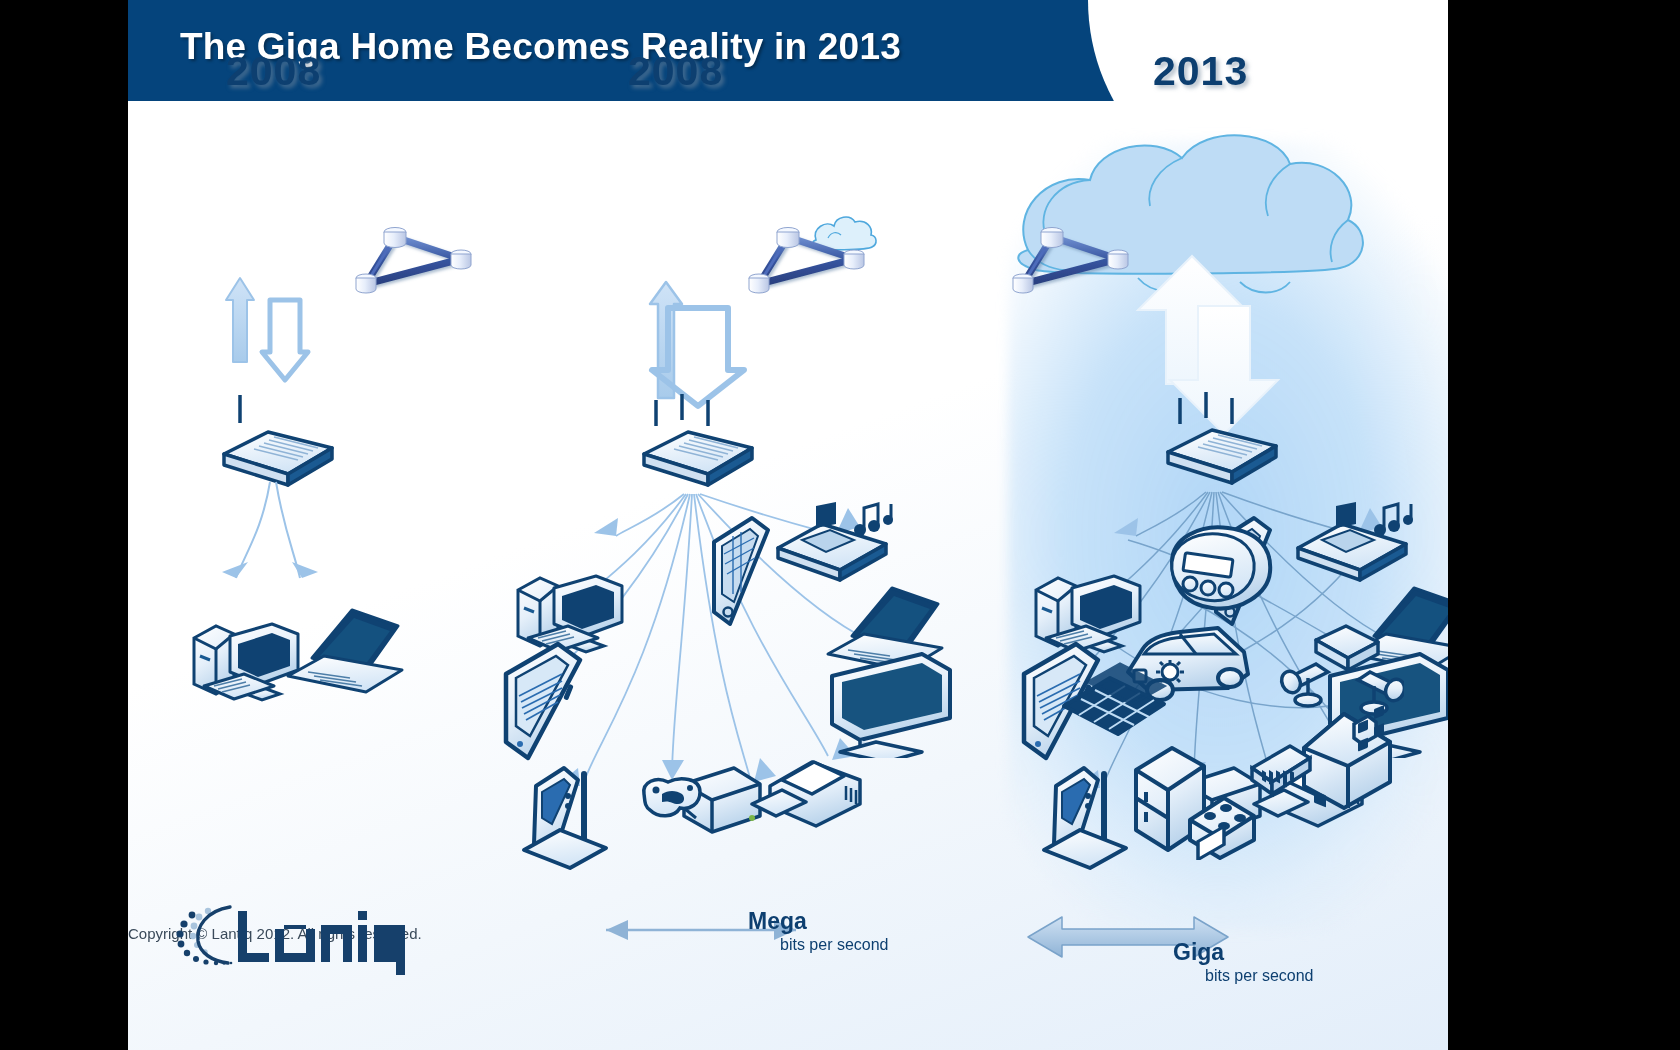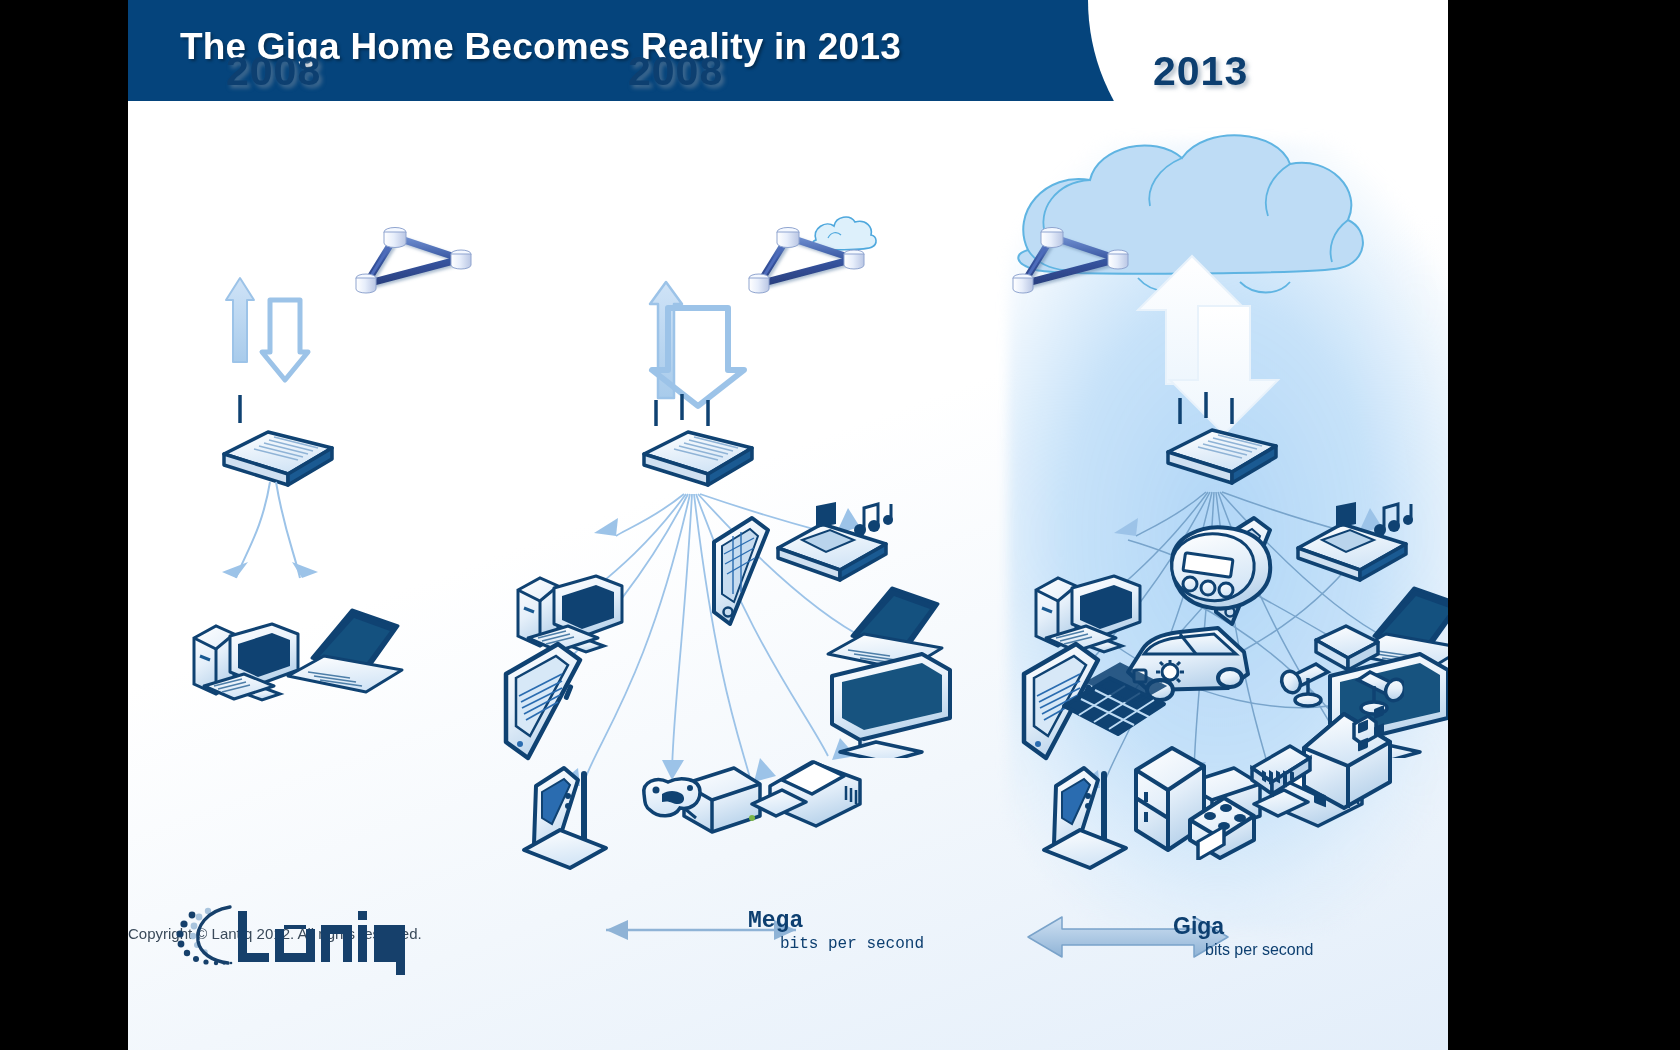--- a/index.html
+++ b/index.html
@@ -510,25 +510,25 @@
     <g>
       <path d="M478 930 h190" stroke="#8fb3d6" stroke-width="2.5"></path>
       <path d="M478 930 l22 -10 v20 Z" fill="#8fb3d6"></path>
       <path d="M668 930 l-22 -10 v20 Z" fill="#8fb3d6"></path>
     </g>
     <g>
       <path d="M900 937 l34 -20 v12 h132 v-12 l34 20 l-34 20 v-12 h-132 v12 Z" fill="url(#bwArrowG)" stroke="#7aa3ca" stroke-width="1.5" stroke-linejoin="round"></path>
     </g>
   </svg>
 
-  <div style="position:absolute;left:620px;top:910px;font-family:Liberation Mono, monospace;">
+  <div style="position:absolute;left:620px;top:910px;">
     <div class="bw-main">Mega</div>
     <div class="bw-sub">bits per second</div>
   </div>
-  <div style="position:absolute;left:1045px;top:915px;">
+  <div style="position:absolute;left:1045px;top:941px;">
     <div class="bw-main">Giga</div>
     <div class="bw-sub">bits per second</div>
   </div>
 
   <div id="copyright">Copyright © Lantiq 2012.  All rights reserved.</div>
 
   <div id="logo">
     <svg width="240" height="80" viewBox="0 0 240 80">
 
       <g>

